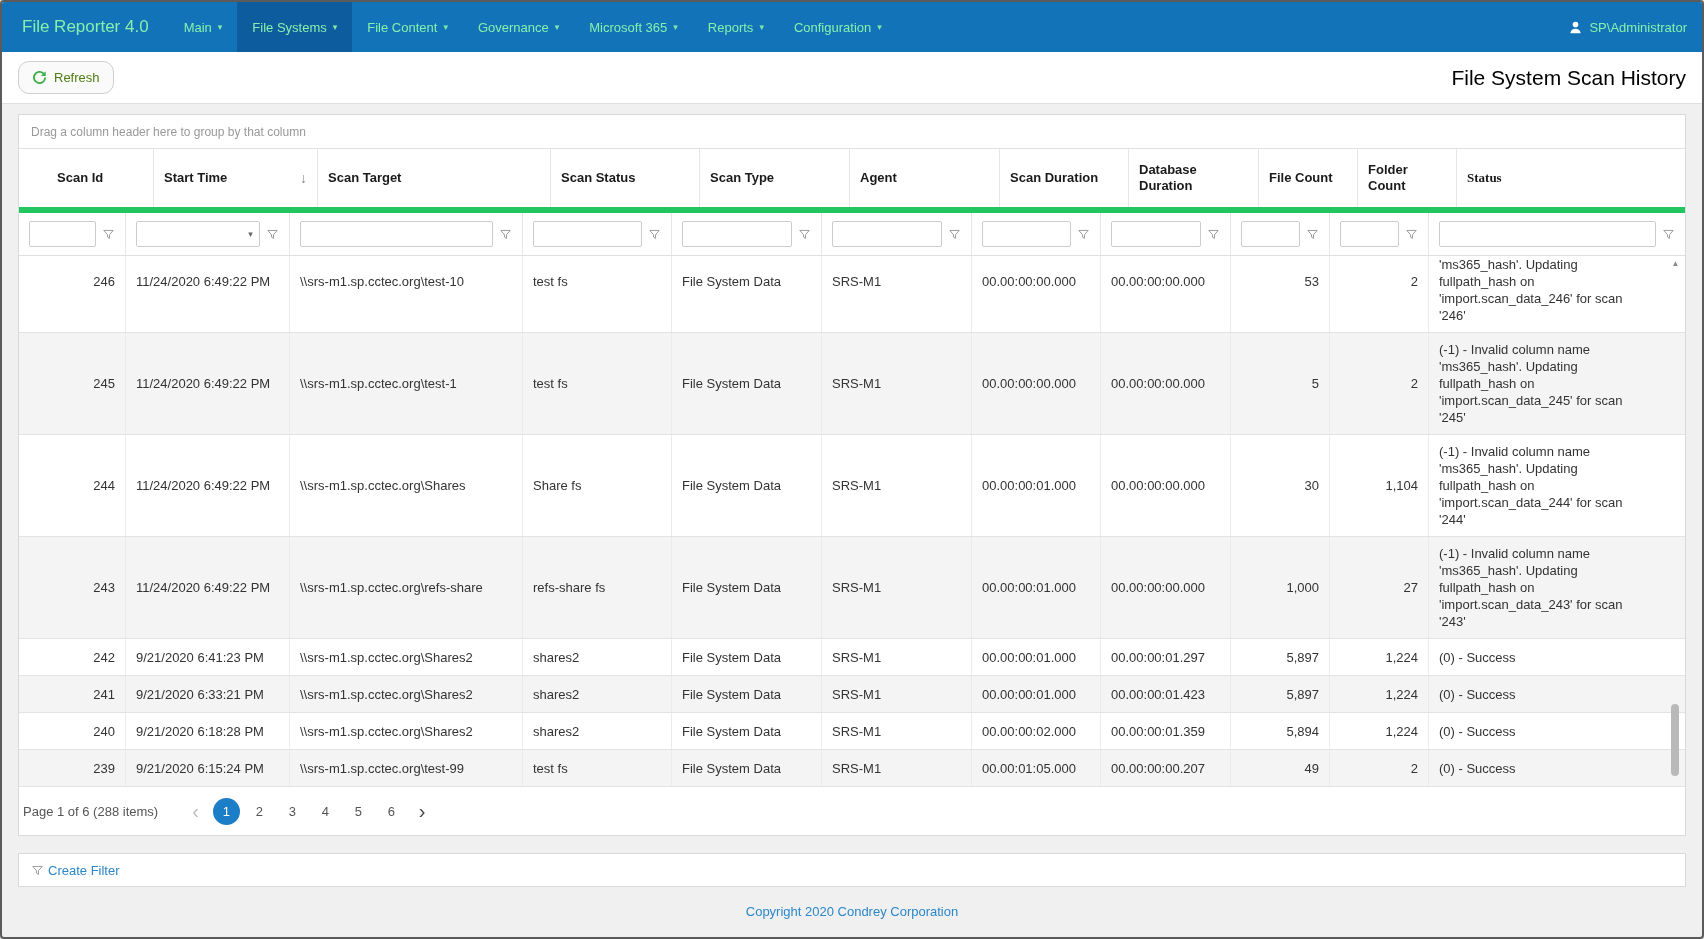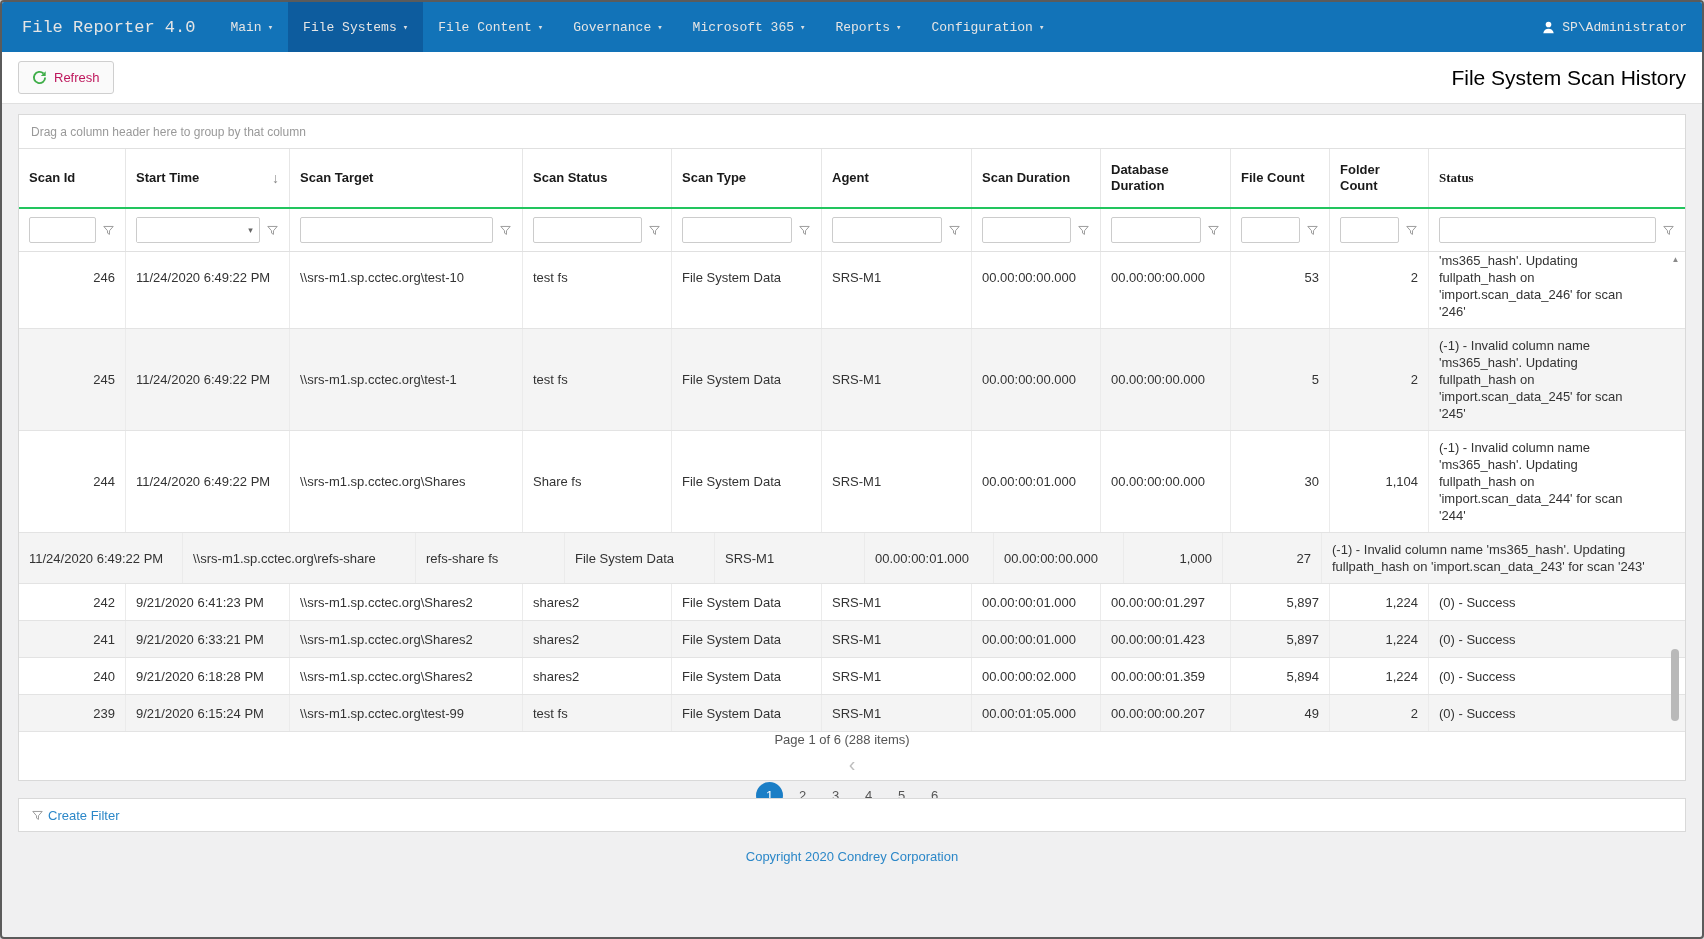--- a/index.html
+++ b/index.html
@@ -3,41 +3,41 @@
 <meta charset="utf-8">
 <style>
   * { margin:0; padding:0; box-sizing:border-box; }
   html,body { background:#d8d8d8; }
   body { font-family:"Liberation Sans","DejaVu Sans",sans-serif; }
 
   .page { width:1704px; height:939px; border:2px solid #5b5b5b; border-radius:4px;
           background:#f0f0f1; overflow:hidden; display:flex; flex-direction:column; }
 
   
-  .topbar { flex:0 0 50px; background:var(--brand-bar,#1273b8); display:flex; align-items:stretch; color:#e5e5e5;font-family:Liberation Mono, monospace; }
+  .topbar { flex:0 0 50px; background:var(--brand-bar,#1273b8); display:flex; align-items:stretch; color:#86efac; }
   .brand { display:flex; align-items:center; padding:0 20px; font-size:17px; white-space:nowrap; }
   .nav { display:flex; align-items:stretch; }
   .nav-item { display:flex; align-items:center; gap:6px; padding:0 15px; font-size:13px; cursor:pointer; white-space:nowrap; }
   .nav-item.active { background:var(--brand-bar-active,#0d5c9e); }
   .caret { font-size:9px; opacity:.95; }
   .user { margin-left:auto; display:flex; align-items:center; gap:6px; padding:0 15px; font-size:13px; cursor:pointer; }
 
   
   .toolbar { flex:0 0 52px; background:#fff; border-bottom:1px solid #e0e0e0; display:flex; align-items:center; padding:0 16px; }
   .refresh-btn { display:inline-flex; align-items:center; gap:7px; height:33px; padding:0 13px; background:#fafafa;
-                 border:1px solid #cfcfcf; border-radius:3px; font-size:13px; color:#be185d; cursor:pointer; font-family:inherit; }
+                 border:1px solid #cfcfcf; border-radius:11px; font-size:13px; color:#4d7c0f; cursor:pointer; font-family:inherit; }
   .refresh-icon .arc { stroke:var(--refresh-icon,#3fae49); }
   .refresh-icon .head { fill:var(--refresh-icon,#3fae49); }
   .title { margin-left:auto; font-size:21px; font-weight:400; color:#000000; }
 
   
   .grid-panel { margin:10px 16px 0; background:#fff; border:1px solid #d9d9d9; }
   .group-hint { height:34px; display:flex; align-items:center; padding:0 12px; color:#999; font-size:12px; border-bottom:1px solid #e0e0e0; }
 
-  .header-row { display:flex; border-bottom:2px solid #22c55e; }
+  .header-row { display:flex; border-bottom:6px solid #22c55e;padding-left:28px; }
   .hcell { height:58px; display:flex; align-items:center; padding:0 10px; border-right:1px solid #e6e6e6;
            font-weight:700; font-size:13px; color:#1a1a1a; cursor:pointer; line-height:16px; }
   .hcell.c10 { border-right:none;font-family:Liberation Serif, serif; }
   .sort-arrow { margin-left:auto; color:#8a8a8a; font-weight:400; font-size:14px; padding-left:6px; }
 
   .filter-row { display:flex; border-bottom:1px solid #e0e0e0; }
   .fcell { display:flex; align-items:center; gap:6px; padding:8px 10px; border-right:1px solid #e6e6e6; }
   .fcell.c10 { border-right:none; }
   .finput { flex:1; min-width:0; height:26px; border:1px solid #ccc; border-radius:2px; padding:0 6px;
             font:12px "Liberation Sans","DejaVu Sans",sans-serif; color:#333; }
@@ -59,21 +59,21 @@
 
   .c0{width:107px;flex:0 0 107px;} .c1{width:164px;flex:0 0 164px;} .c2{width:233px;flex:0 0 233px;}
   .c3{width:149px;flex:0 0 149px;} .c4{width:150px;flex:0 0 150px;} .c5{width:150px;flex:0 0 150px;}
   .c6{width:129px;flex:0 0 129px;} .c7{width:130px;flex:0 0 130px;} .c8{width:99px;flex:0 0 99px;}
   .c9{width:99px;flex:0 0 99px;}  .c10{flex:1 1 auto;}
 
   .vscrollbar { position:absolute; top:3px; bottom:3px; right:3px; width:13px; }
   .sb-up { position:absolute; top:0; left:0; right:0; text-align:center; font-size:8px; color:#8a8a8a; cursor:pointer; }
   .sb-thumb { position:absolute; bottom:8px; left:2px; width:8px; height:72px; background:#b9b9b9; border-radius:4px; cursor:grab; }
 
-  .pager { height:48px; display:flex; align-items:center; padding:0 4px; gap:6px; font-size:13px; color:#555;flex-direction:column; }
+  .pager { height:48px; display:flex; align-items:center; padding:0 4px; gap:6px; font-size:13px; color:#555; }
   .pager-summary { margin-right:20px; }
   .pager-prev { color:#bdbdbd; font-size:20px; padding:0 8px; cursor:pointer; }
   .pager-next { color:#444; font-size:20px; padding:0 8px; cursor:pointer; }
   .pager-pages { display:flex; gap:6px; }
   .page-btn { width:27px; height:27px; border-radius:50%; display:flex; align-items:center; justify-content:center;
               color:#555; cursor:pointer; font-size:13px; }
   .page-btn.current { background:var(--pager-current-bg,#1b7ec6); color:#fff; }
 
   
   .filterbar { margin:17px 16px 0; background:#fff; border:1px solid #d9d9d9; height:34px;
@@ -349,20 +349,23 @@
               <span>30</span>
             </div>
             <div class="cell c9 num">
               <span>1,104</span>
             </div>
             <div class="cell c10">
               <span>(-1) - Invalid column name 'ms365_hash'. Updating fullpath_hash on 'import.scan_data_244' for scan '244'</span>
             </div>
           </div>
           <div class="row alt">
+            <div class="cell c0 num">
+              <span>243</span>
+            </div>
             <div class="cell c1">
               <span>11/24/2020 6:49:22 PM</span>
             </div>
             <div class="cell c2">
               <span>\\srs-m1.sp.cctec.org\refs-share</span>
             </div>
             <div class="cell c3">
               <span>refs-share fs</span>
             </div>
             <div class="cell c4">

